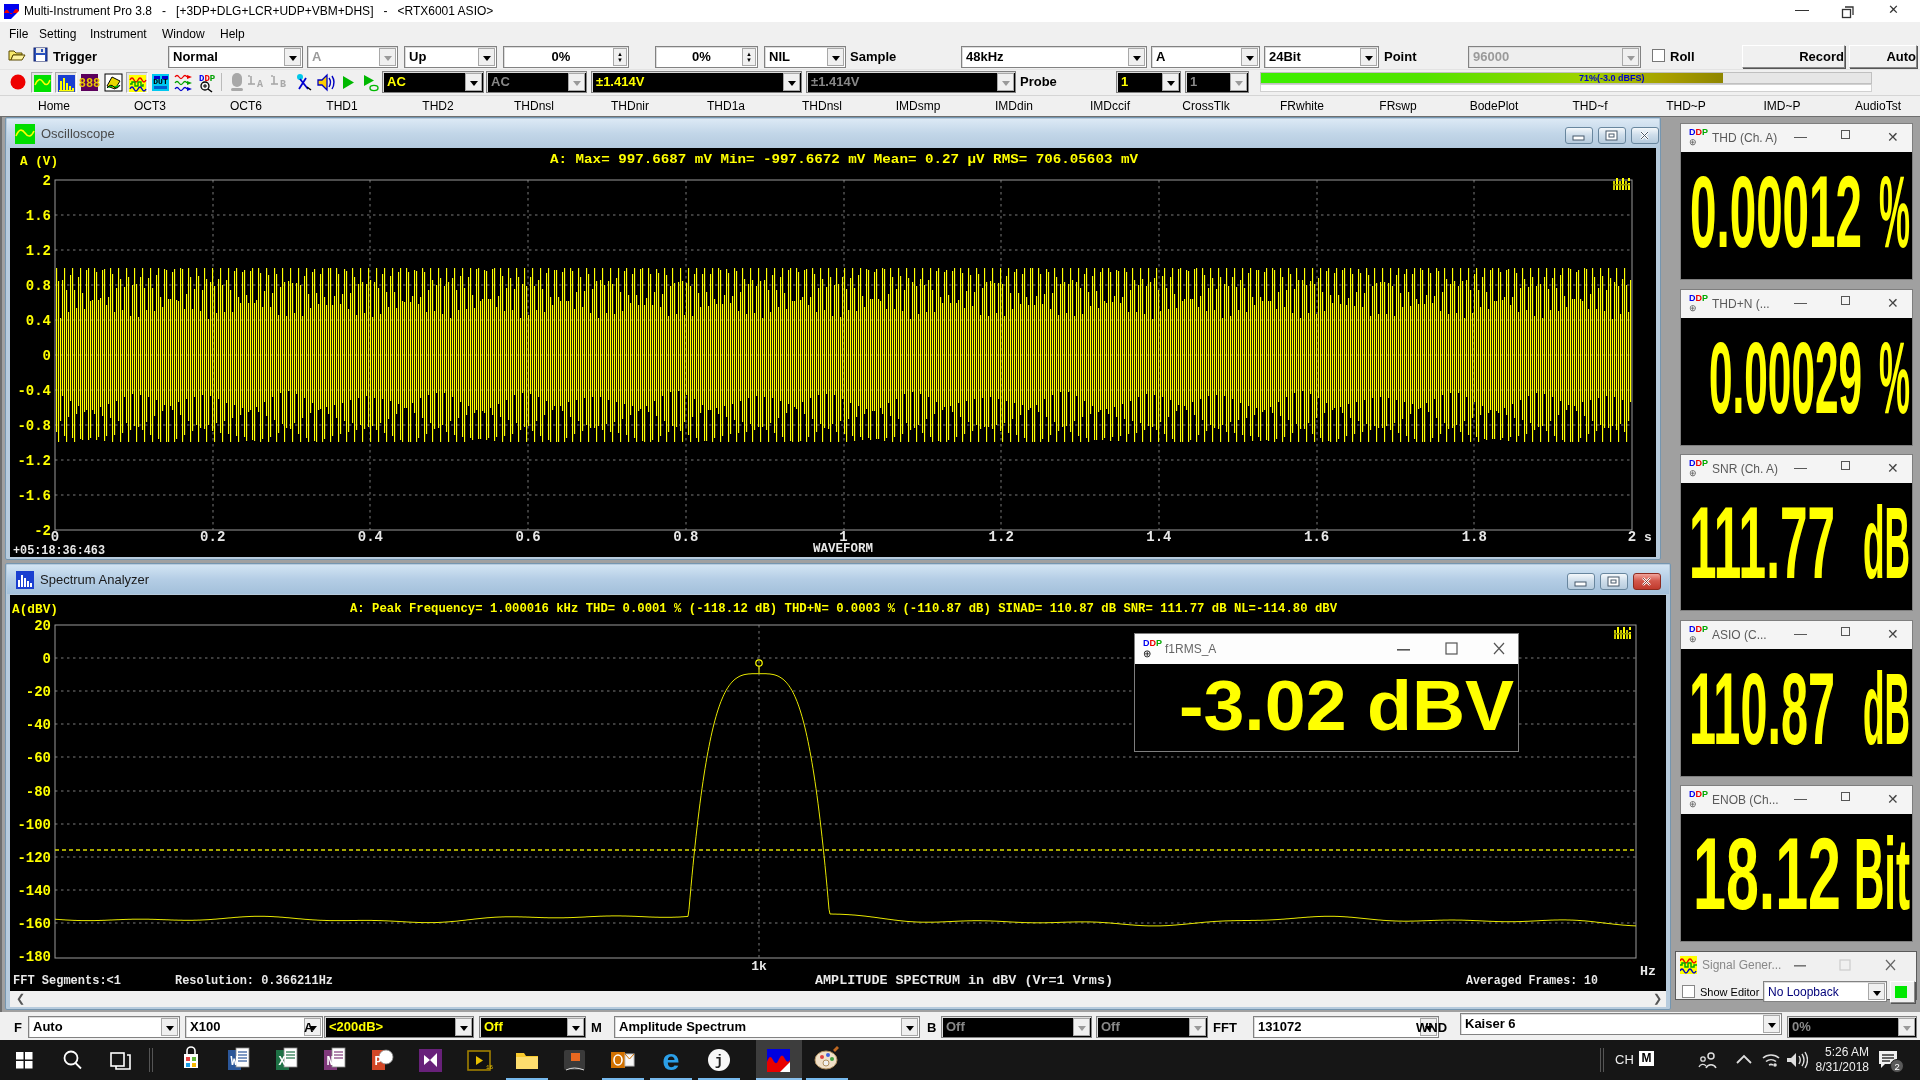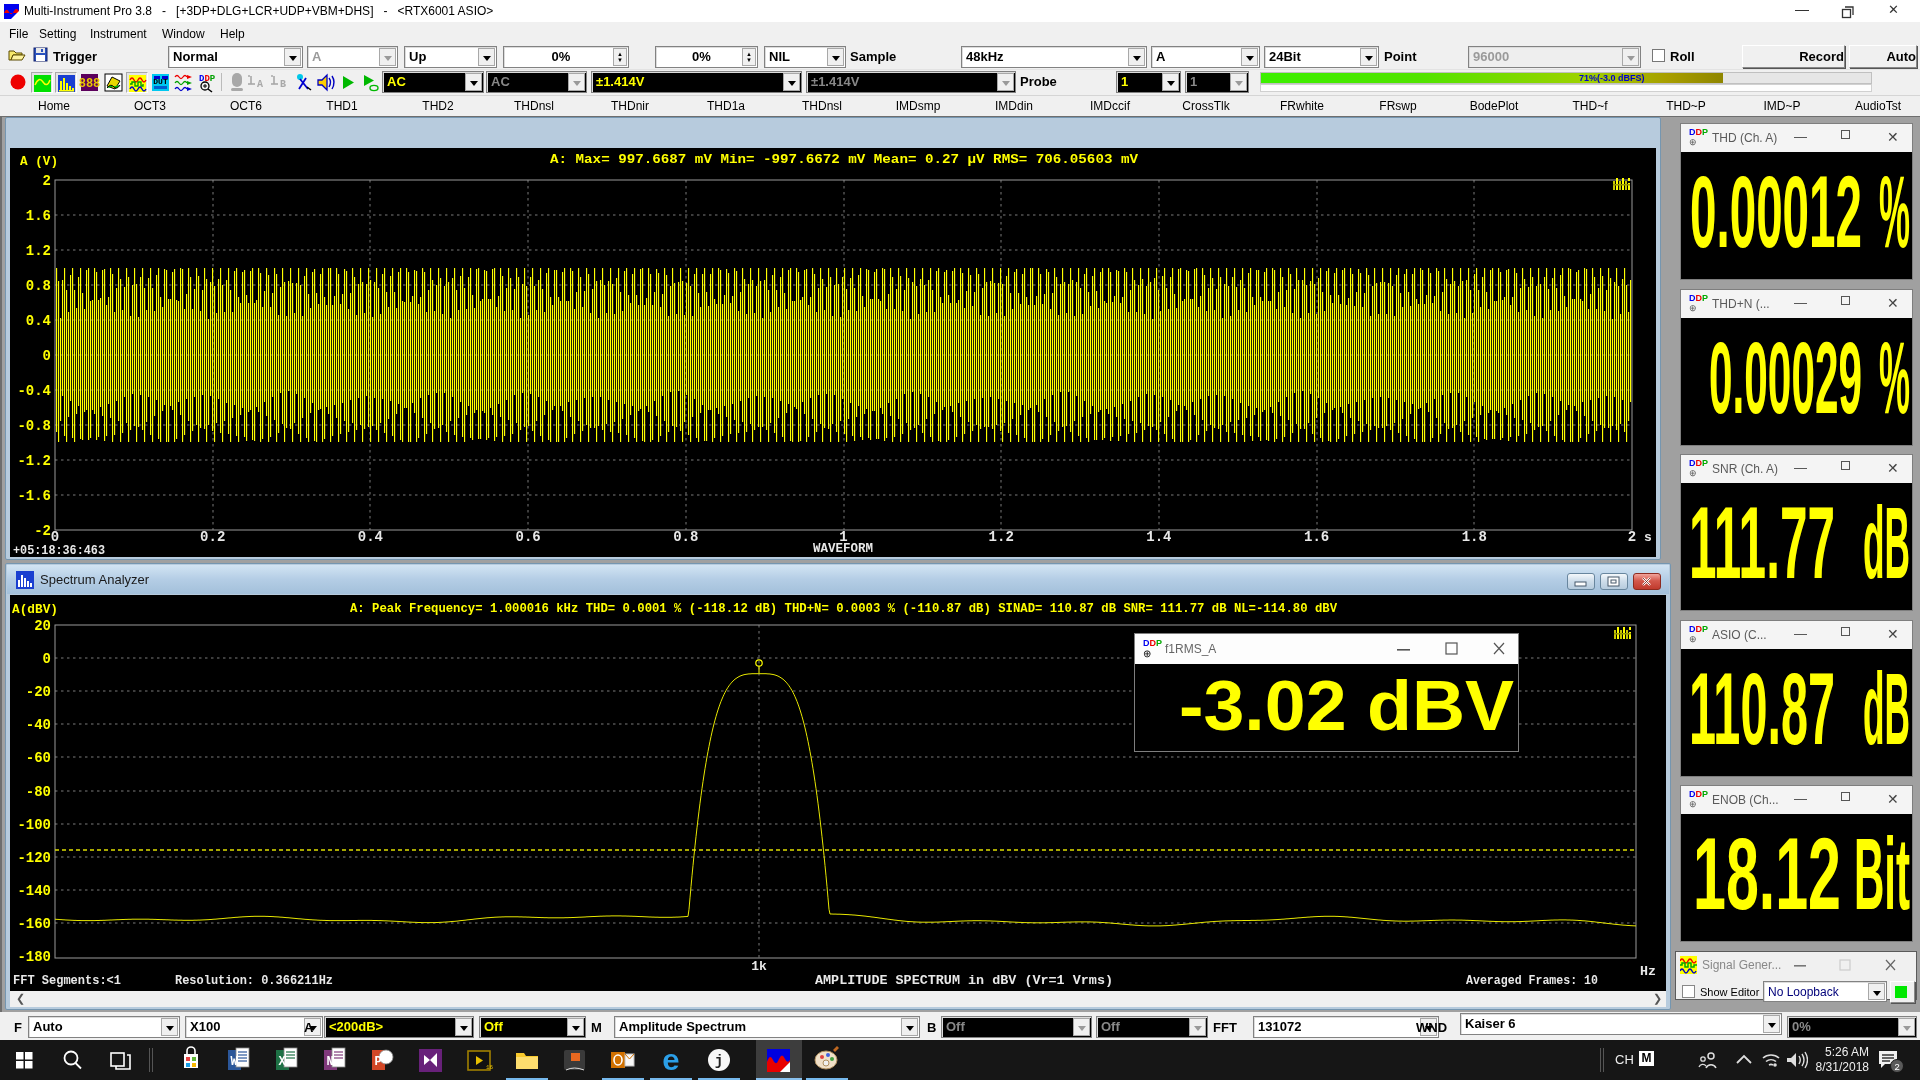--- a/index.html
+++ b/index.html
@@ -238,20 +238,38 @@
       <div class="tab" style="left:1446px;width:96px">BodePlot</div>
       <div class="tab" style="left:1542px;width:96px">THD~f</div>
       <div class="tab" style="left:1638px;width:96px">THD~P</div>
       <div class="tab" style="left:1734px;width:96px">IMD~P</div>
       <div class="tab" style="left:1830px;width:96px">AudioTst</div>
     </div>
 
 <div class="abs" style="left:0;top:116px;width:1920px;height:896px;background:#a0a0a0;border-left:2px solid #6e6e6e;border-top:1px solid #6e6e6e"></div>
 
 <div class="w7" style="left:5px;top:117px;width:1656px;height:443px">
+  <div class="tb">
+    <svg class="abs" style="left:8px;top:5px" width="20" height="20">
+          <rect width="20" height="20" fill="#00dd00"></rect>
+          <path d="M1 12 Q5 2 10 9 Q15 16 19 7" fill="none" stroke="#ffff00" stroke-width="1.6"></path>
+        </svg>
+    <span class="abs" style="left:34px;top:7px;font-size:13px;color:#4a4a4a">Oscilloscope</span>
+    <div class="wbtn" style="left:1558px"><svg width="26" height="15">
+            <rect x="7" y="8" width="11" height="4" fill="#fff" stroke="#47596b" stroke-width="1"></rect>
+          </svg></div>
+    <div class="wbtn" style="left:1591px"><svg width="26" height="15">
+            <rect x="7" y="3" width="11" height="9" fill="#fff" stroke="#47596b" stroke-width="1"></rect>
+            <rect x="10" y="6" width="5" height="3" fill="none" stroke="#47596b" stroke-width="1"></rect>
+          </svg></div>
+    <div class="wbtn" style="left:1624px"><svg width="26" height="15">
+            <path d="M9 4 L16 11 M16 4 L9 11" stroke="#fff" stroke-width="2.6"></path>
+            <path d="M9 4 L16 11 M16 4 L9 11" stroke="#47596b" stroke-width="1"></path>
+          </svg></div>
+  </div>
   <div class="inner" style="left:4px;top:30px;width:1646px;height:409px"></div>
 </div>
 <svg width="1646" height="409" style="position:absolute;left:10px;top:148px">
       <rect width="1646" height="409" fill="#000"></rect>
       <g stroke="#7a7a7a" stroke-dasharray="2.5,3.5" stroke-width="1">
         <line x1="45" y1="67" x2="1622" y2="67"></line>
         <line x1="45" y1="102" x2="1622" y2="102"></line>
         <line x1="45" y1="137" x2="1622" y2="137"></line>
         <line x1="45" y1="172" x2="1622" y2="172"></line>
         <line x1="45" y1="207" x2="1622" y2="207"></line>

